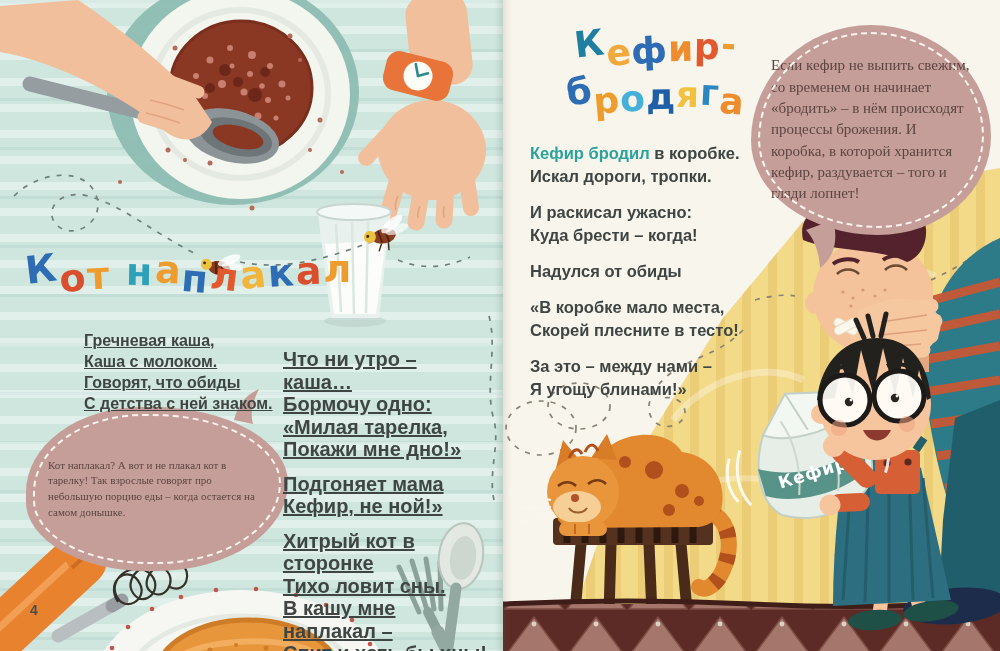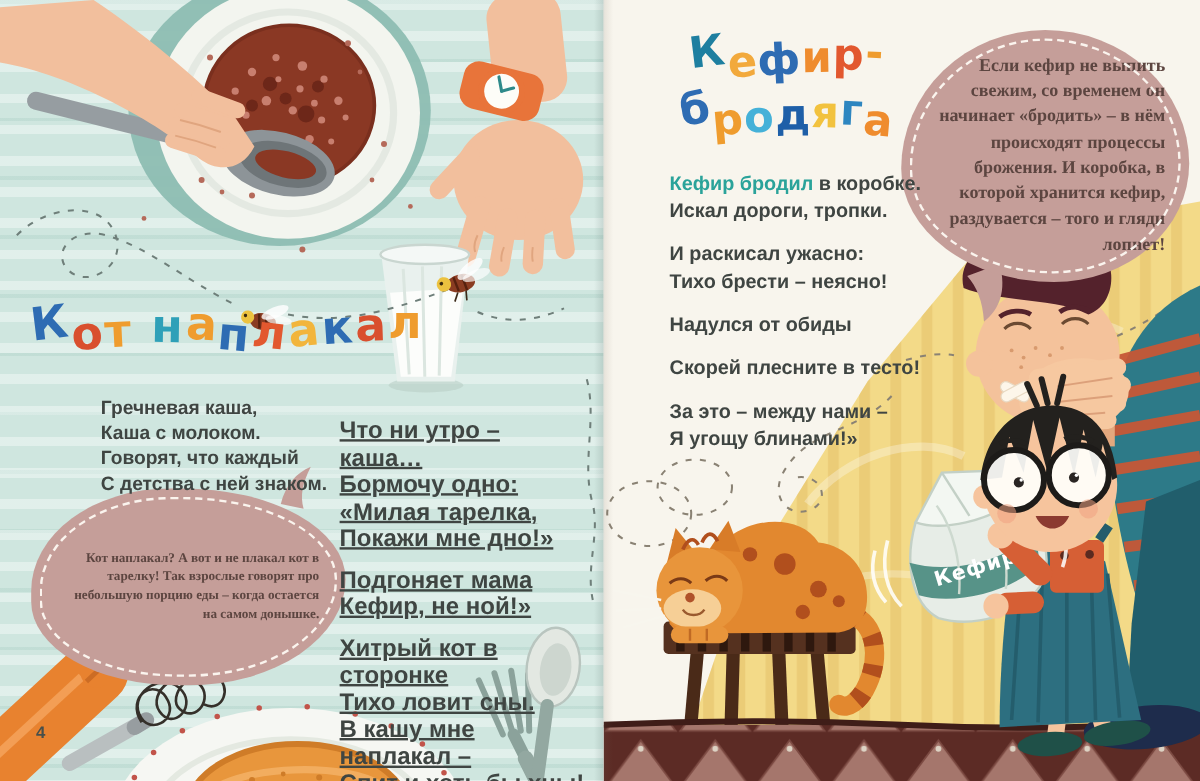--- a/index.html
+++ b/index.html
@@ -16,30 +16,30 @@
   #svg-right{left:503px;}
 
   .title{position:absolute;font-family:"DejaVu Sans",sans-serif;font-weight:bold;z-index:4;white-space:nowrap;}
   .title-left{left:26px;top:252px;font-size:38px;letter-spacing:2px;}
   .title-right{width:220px;text-align:center;font-size:36px;letter-spacing:1px;}
   #title-r1{left:546px;top:28px;}
   #title-r2{left:546px;top:76px;}
 
   .poem{position:absolute;color:#3f4542;font-weight:bold;z-index:4;}
   .poem .ln{display:block;}
-  .intro-stanza{left:84px;top:330px;font-size:16px;line-height:21px;}
+  .intro-stanza{left:84px;top:330px;font-size:16px;line-height:21px;text-decoration:underline;}
   .poem-mid{left:283px;top:348px;width:205px;font-size:20px;line-height:22.5px;text-decoration:underline;}
   .poem-mid .stanza{margin:0 0 12px 0;}
-  .poem-right{left:530px;top:142px;width:235px;font-size:16.5px;line-height:23px;margin-left:28px;}
+  .poem-right{left:530px;top:142px;width:235px;font-size:16.5px;line-height:23px;}
   .poem-right .stanza{margin:0 0 13px 0;}
   .hl-red{color:#d9472b;}
   .hl-teal{color:#2aa39a;}
 
   .bubble{position:absolute;background:#c59e99;color:#5c4540;font-family:"Liberation Serif",serif;
-    text-align:right;z-index:3;display:flex;align-items:center;justify-content:center;box-sizing:border-box;font-weight:bold;}
+    text-align:left;z-index:3;display:flex;align-items:center;justify-content:center;box-sizing:border-box;}
   .bubble::before{content:"";position:absolute;inset:7px;border:2px dashed rgba(255,252,246,.92);border-radius:inherit;pointer-events:none;}
   .bubble-left{left:26px;top:407px;width:262px;height:164px;padding:12px 22px;font-size:11px;line-height:1.42;
     border-radius:46% 54% 52% 48% / 54% 48% 56% 44%;}
   .bubble-right{left:751px;top:25px;width:240px;height:210px;padding:14px 20px;font-size:15px;line-height:1.42;
     border-radius:50% 50% 47% 53% / 55% 53% 47% 45%;}
 
   .pagenum{position:absolute;color:#474f4b;font-size:14px;font-weight:bold;z-index:5;}
   .pagenum-left{left:30px;top:602px;}
 </style>
 </head>
@@ -421,21 +421,21 @@
     </g>
 
     <path d="M330,220 C336,242 330,258 317,268 C316,251 311,239 303,230 Z" fill="#c59e99"></path>
   </svg>
 
   <div class="title title-left"><span style="color: rgb(46, 108, 179); display: inline-block; transform: rotate(-7deg) translateY(-5px);">К</span><span style="color: rgb(217, 79, 46); display: inline-block; transform: rotate(-5deg) translateY(4px);">о</span><span style="color: rgb(239, 156, 46); display: inline-block; transform: rotate(-3deg) translateY(2px);">т</span><span style="color: rgb(0, 0, 0); display: inline-block; transform: rotate(-1deg) translateY(0px);">&nbsp;</span><span style="color: rgb(46, 160, 184); display: inline-block; transform: rotate(1deg) translateY(-2px);">н</span><span style="color: rgb(239, 156, 46); display: inline-block; transform: rotate(3deg) translateY(-4px);">а</span><span style="color: rgb(46, 108, 179); display: inline-block; transform: rotate(5deg) translateY(5px);">п</span><span style="color: rgb(226, 88, 47); display: inline-block; transform: rotate(7deg) translateY(3px);">л</span><span style="color: rgb(242, 181, 60); display: inline-block; transform: rotate(-6deg) translateY(1px);">а</span><span style="color: rgb(46, 108, 179); display: inline-block; transform: rotate(-4deg) translateY(-1px);">к</span><span style="color: rgb(217, 79, 46); display: inline-block; transform: rotate(-2deg) translateY(-3px);">а</span><span style="color: rgb(239, 156, 46); display: inline-block; transform: rotate(0deg) translateY(-5px);">л</span></div>
 
   <div class="poem intro-stanza">
     <span class="ln">Гречневая каша,</span>
     <span class="ln">Каша с молоком.</span>
-    <span class="ln">Говорят, что каждый</span>
+    <span class="ln">Говорят, что обиды</span>
     <span class="ln">С детства с ней знаком.</span>
   </div>
 
   <div class="bubble bubble-left">
     <span>Кот наплакал? А вот и не плакал кот в тарелку! Так взрослые говорят про небольшую порцию еды – когда остается на самом донышке.</span>
   </div>
 
   <div class="poem poem-mid">
     <div class="stanza">
       <span class="ln">Что ни утро – каша…</span>
@@ -458,26 +458,27 @@
   <div class="title title-right" id="title-r1"><span style="color: rgb(30, 127, 160); display: inline-block; transform: rotate(-7deg) translateY(-5px);">К</span><span style="color: rgb(242, 169, 60); display: inline-block; transform: rotate(-5deg) translateY(4px);">е</span><span style="color: rgb(46, 108, 179); display: inline-block; transform: rotate(-3deg) translateY(2px);">ф</span><span style="color: rgb(239, 140, 46); display: inline-block; transform: rotate(-1deg) translateY(0px);">и</span><span style="color: rgb(226, 88, 47); display: inline-block; transform: rotate(1deg) translateY(-2px);">р</span><span style="color: rgb(239, 156, 46); display: inline-block; transform: rotate(3deg) translateY(-4px);">-</span></div>
   <div class="title title-right" id="title-r2"><span style="color: rgb(46, 108, 179); display: inline-block; transform: rotate(-7deg) translateY(-5px);">б</span><span style="color: rgb(239, 156, 46); display: inline-block; transform: rotate(-5deg) translateY(4px);">р</span><span style="color: rgb(69, 177, 216); display: inline-block; transform: rotate(-3deg) translateY(2px);">о</span><span style="color: rgb(30, 95, 168); display: inline-block; transform: rotate(-1deg) translateY(0px);">д</span><span style="color: rgb(242, 194, 62); display: inline-block; transform: rotate(1deg) translateY(-2px);">я</span><span style="color: rgb(46, 134, 192); display: inline-block; transform: rotate(3deg) translateY(-4px);">г</span><span style="color: rgb(239, 140, 46); display: inline-block; transform: rotate(5deg) translateY(5px);">а</span></div>
 
   <div class="poem poem-right">
     <div class="stanza">
       <span class="ln"><span class="hl-teal">Кефир бродил</span><span> в коробке.</span></span>
       <span class="ln">Искал дороги, тропки.</span>
     </div>
     <div class="stanza">
       <span class="ln">И раскисал ужасно:</span>
-      <span class="ln">Тихо брести – неясно!</span>
+      <span class="ln">Куда брести – когда!</span>
     </div>
     <div class="stanza">
       <span class="ln">Надулся от обиды</span>
     </div>
     <div class="stanza">
+      <span class="ln">«В коробке мало места,</span>
       <span class="ln">Скорей плесните в тесто!</span>
     </div>
     <div class="stanza">
       <span class="ln">За это – между нами –</span>
       <span class="ln">Я угощу блинами!»</span>
     </div>
   </div>
 
   <div class="bubble bubble-right">
     <span>Если кефир не выпить свежим, со временем он начинает «бродить» – в нём происходят процессы брожения. И коробка, в которой хранится кефир, раздувается – того и гляди лопнет!</span>

